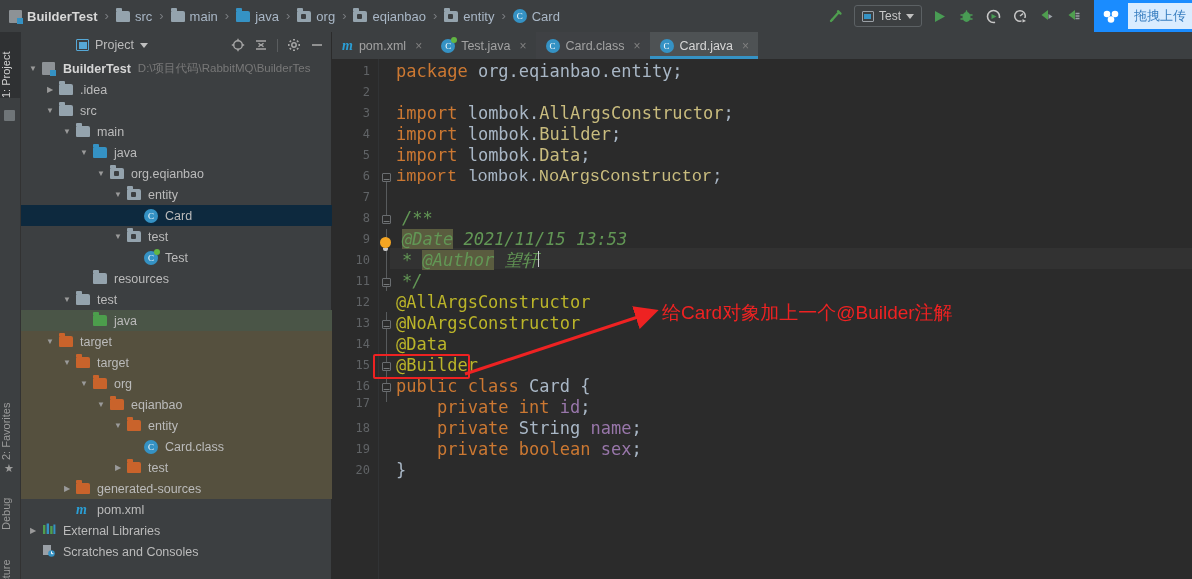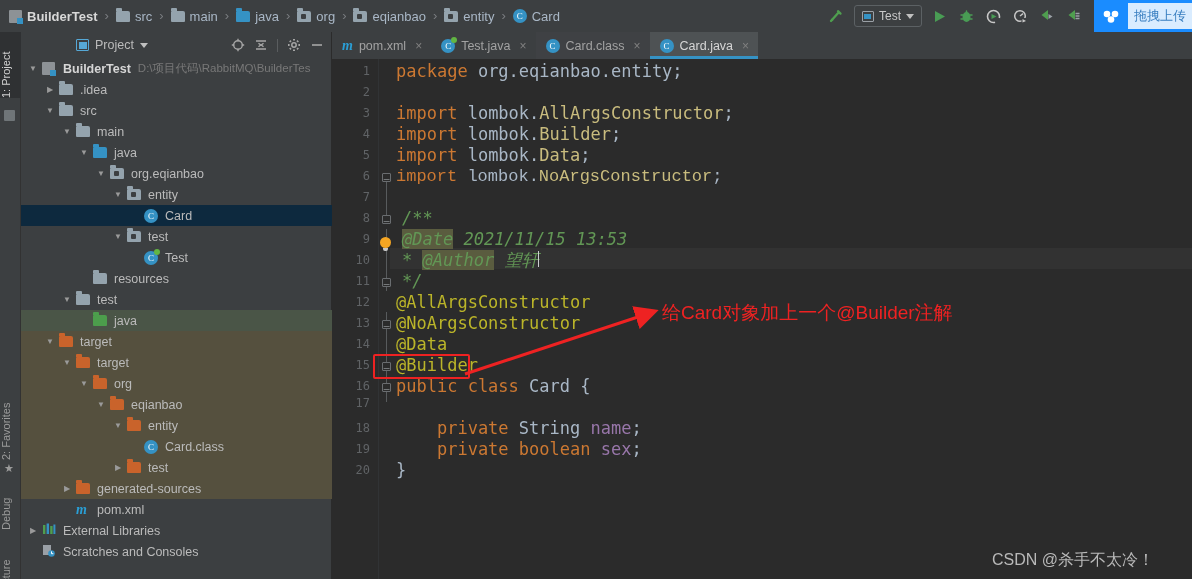--- a/index.html
+++ b/index.html
@@ -560,32 +560,32 @@
         <div class="cl" style="top: 128px; padding-left: 6px;"></div>
         <div class="cl" style="top: 149px; padding-left: 12px;"><span class="cmt">/**</span></div>
         <div class="cl" style="top: 170px; padding-left: 12px;"><span class="tagbg">@Date</span><span class="cmt"> 2021/11/15 13:53</span></div>
         <div class="cl" style="top: 191px; padding-left: 12px;"><span class="cmt">* </span><span class="tagbg">@Author</span><span class="cmt"> 望轩</span></div>
         <div class="cl" style="top: 212px; padding-left: 12px;"><span class="cmt">*/</span></div>
         <div class="cl" style="top: 233px; padding-left: 6px;"><span class="ann">@AllArgsConstructor</span></div>
         <div class="cl" style="top: 254px; padding-left: 6px;"><span class="ann">@NoArgsConstructor</span></div>
         <div class="cl" style="top: 275px; padding-left: 6px;"><span class="ann">@Data</span></div>
         <div class="cl" style="top: 296px; padding-left: 6px;"><span class="ann">@Builder</span></div>
         <div class="cl" style="top: 317px; padding-left: 6px;"><span class="kw">public class </span><span class="cls">Card </span><span class="cls">{</span></div>
+        <div class="cl" style="top: 338px; padding-left: 6px;"><span class="kw">    private </span><span class="kw">int </span><span class="fld">id</span><span class="cls">;</span></div>
         <div class="cl" style="top: 359px; padding-left: 6px;"><span class="kw">    private </span><span class="cls">String </span><span class="fld">name</span><span class="cls">;</span></div>
         <div class="cl" style="top: 380px; padding-left: 6px;"><span class="kw">    private </span><span class="kw">boolean </span><span class="fld">sex</span><span class="cls">;</span></div>
         <div class="cl" style="top: 401px; padding-left: 6px;"><span class="cls">}</span></div>
       </div>
     <div class="caret" style="left:206px; top:192px;"></div>
   </div>
 
   <div class="redbox" style="left:373px; top:354px; width:97px; height:25px;"></div>
   <svg style="position:absolute; left:455px; top:296px; width:220px; height:90px;">
     <defs>
       <marker id="ah" markerWidth="8" markerHeight="8" refX="6" refY="4" orient="auto">
         <path d="M0,0 L8,4 L0,8 Z" fill="#ee2222"></path>
       </marker>
     </defs>
     <path d="M10 78 L198 16" stroke="#ee2222" stroke-width="3" fill="none" marker-end="url(#ah)"></path>
   </svg>
   <div class="ann-text" style="left:662px; top:300px;">给Card对象加上一个@Builder注解</div>
 
-  <div class="watermark" style="left:992px; top:550px;">CSDN @杀手不太冷！</div>
 </div>
 
 </body></html>

